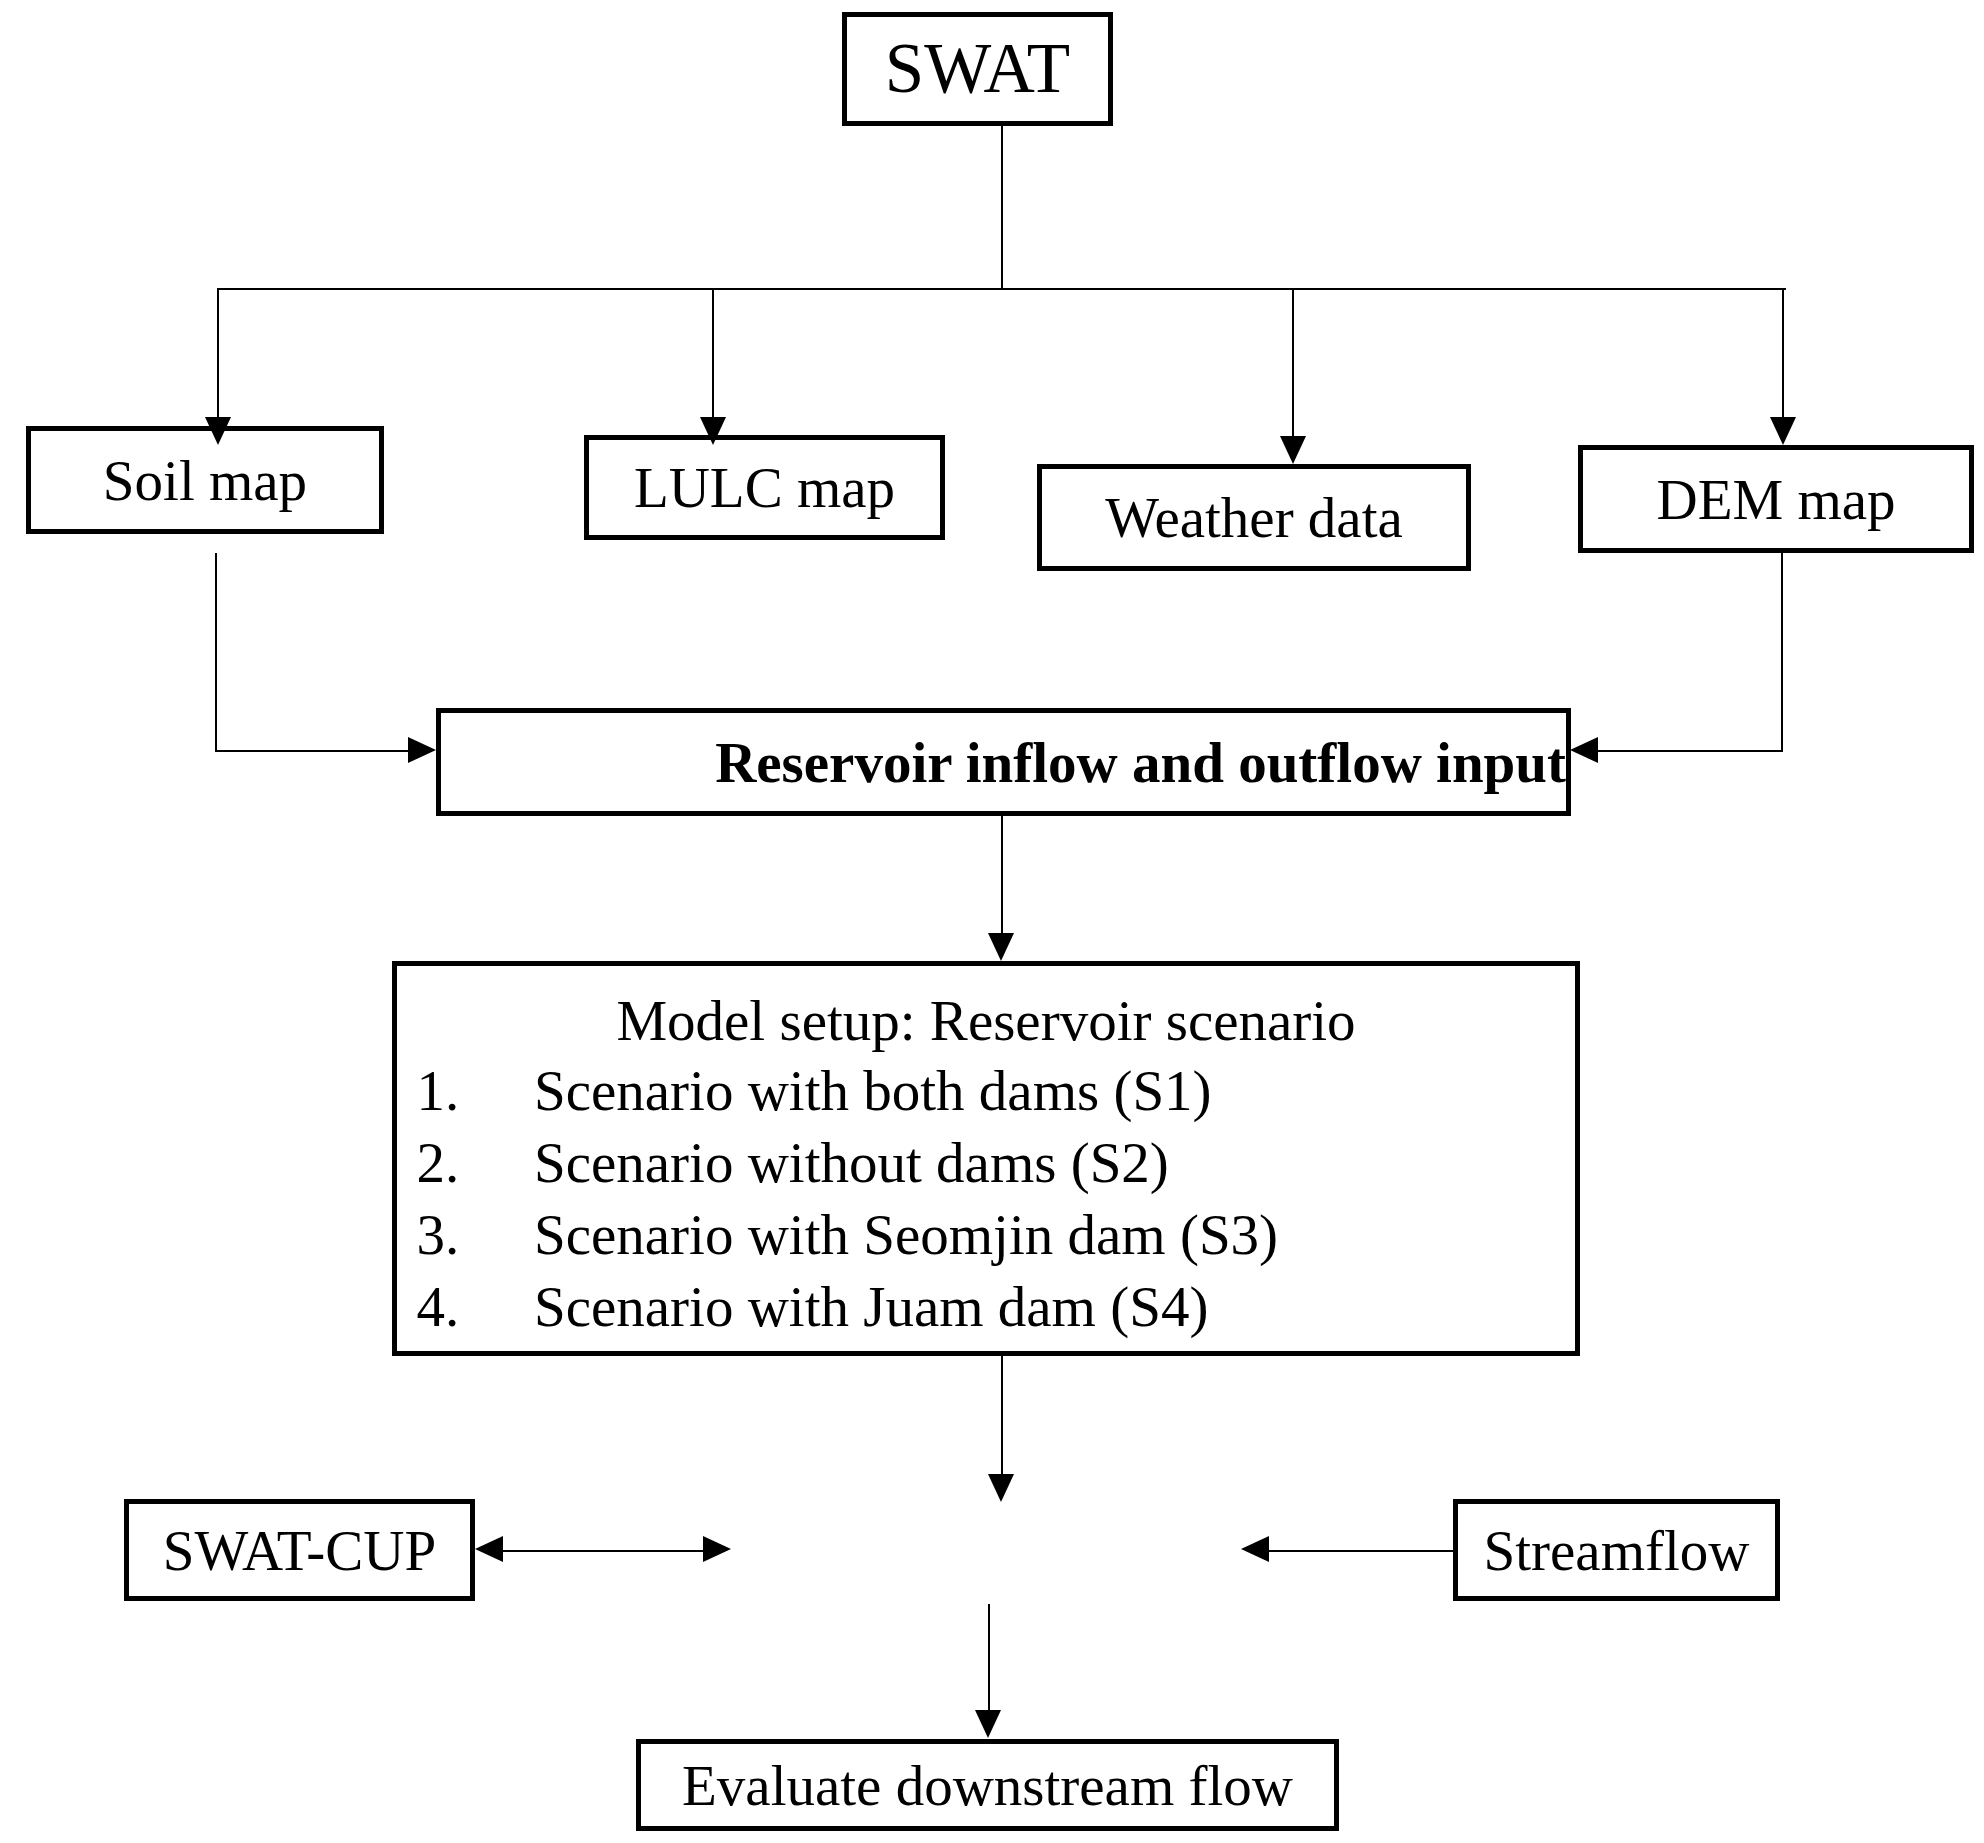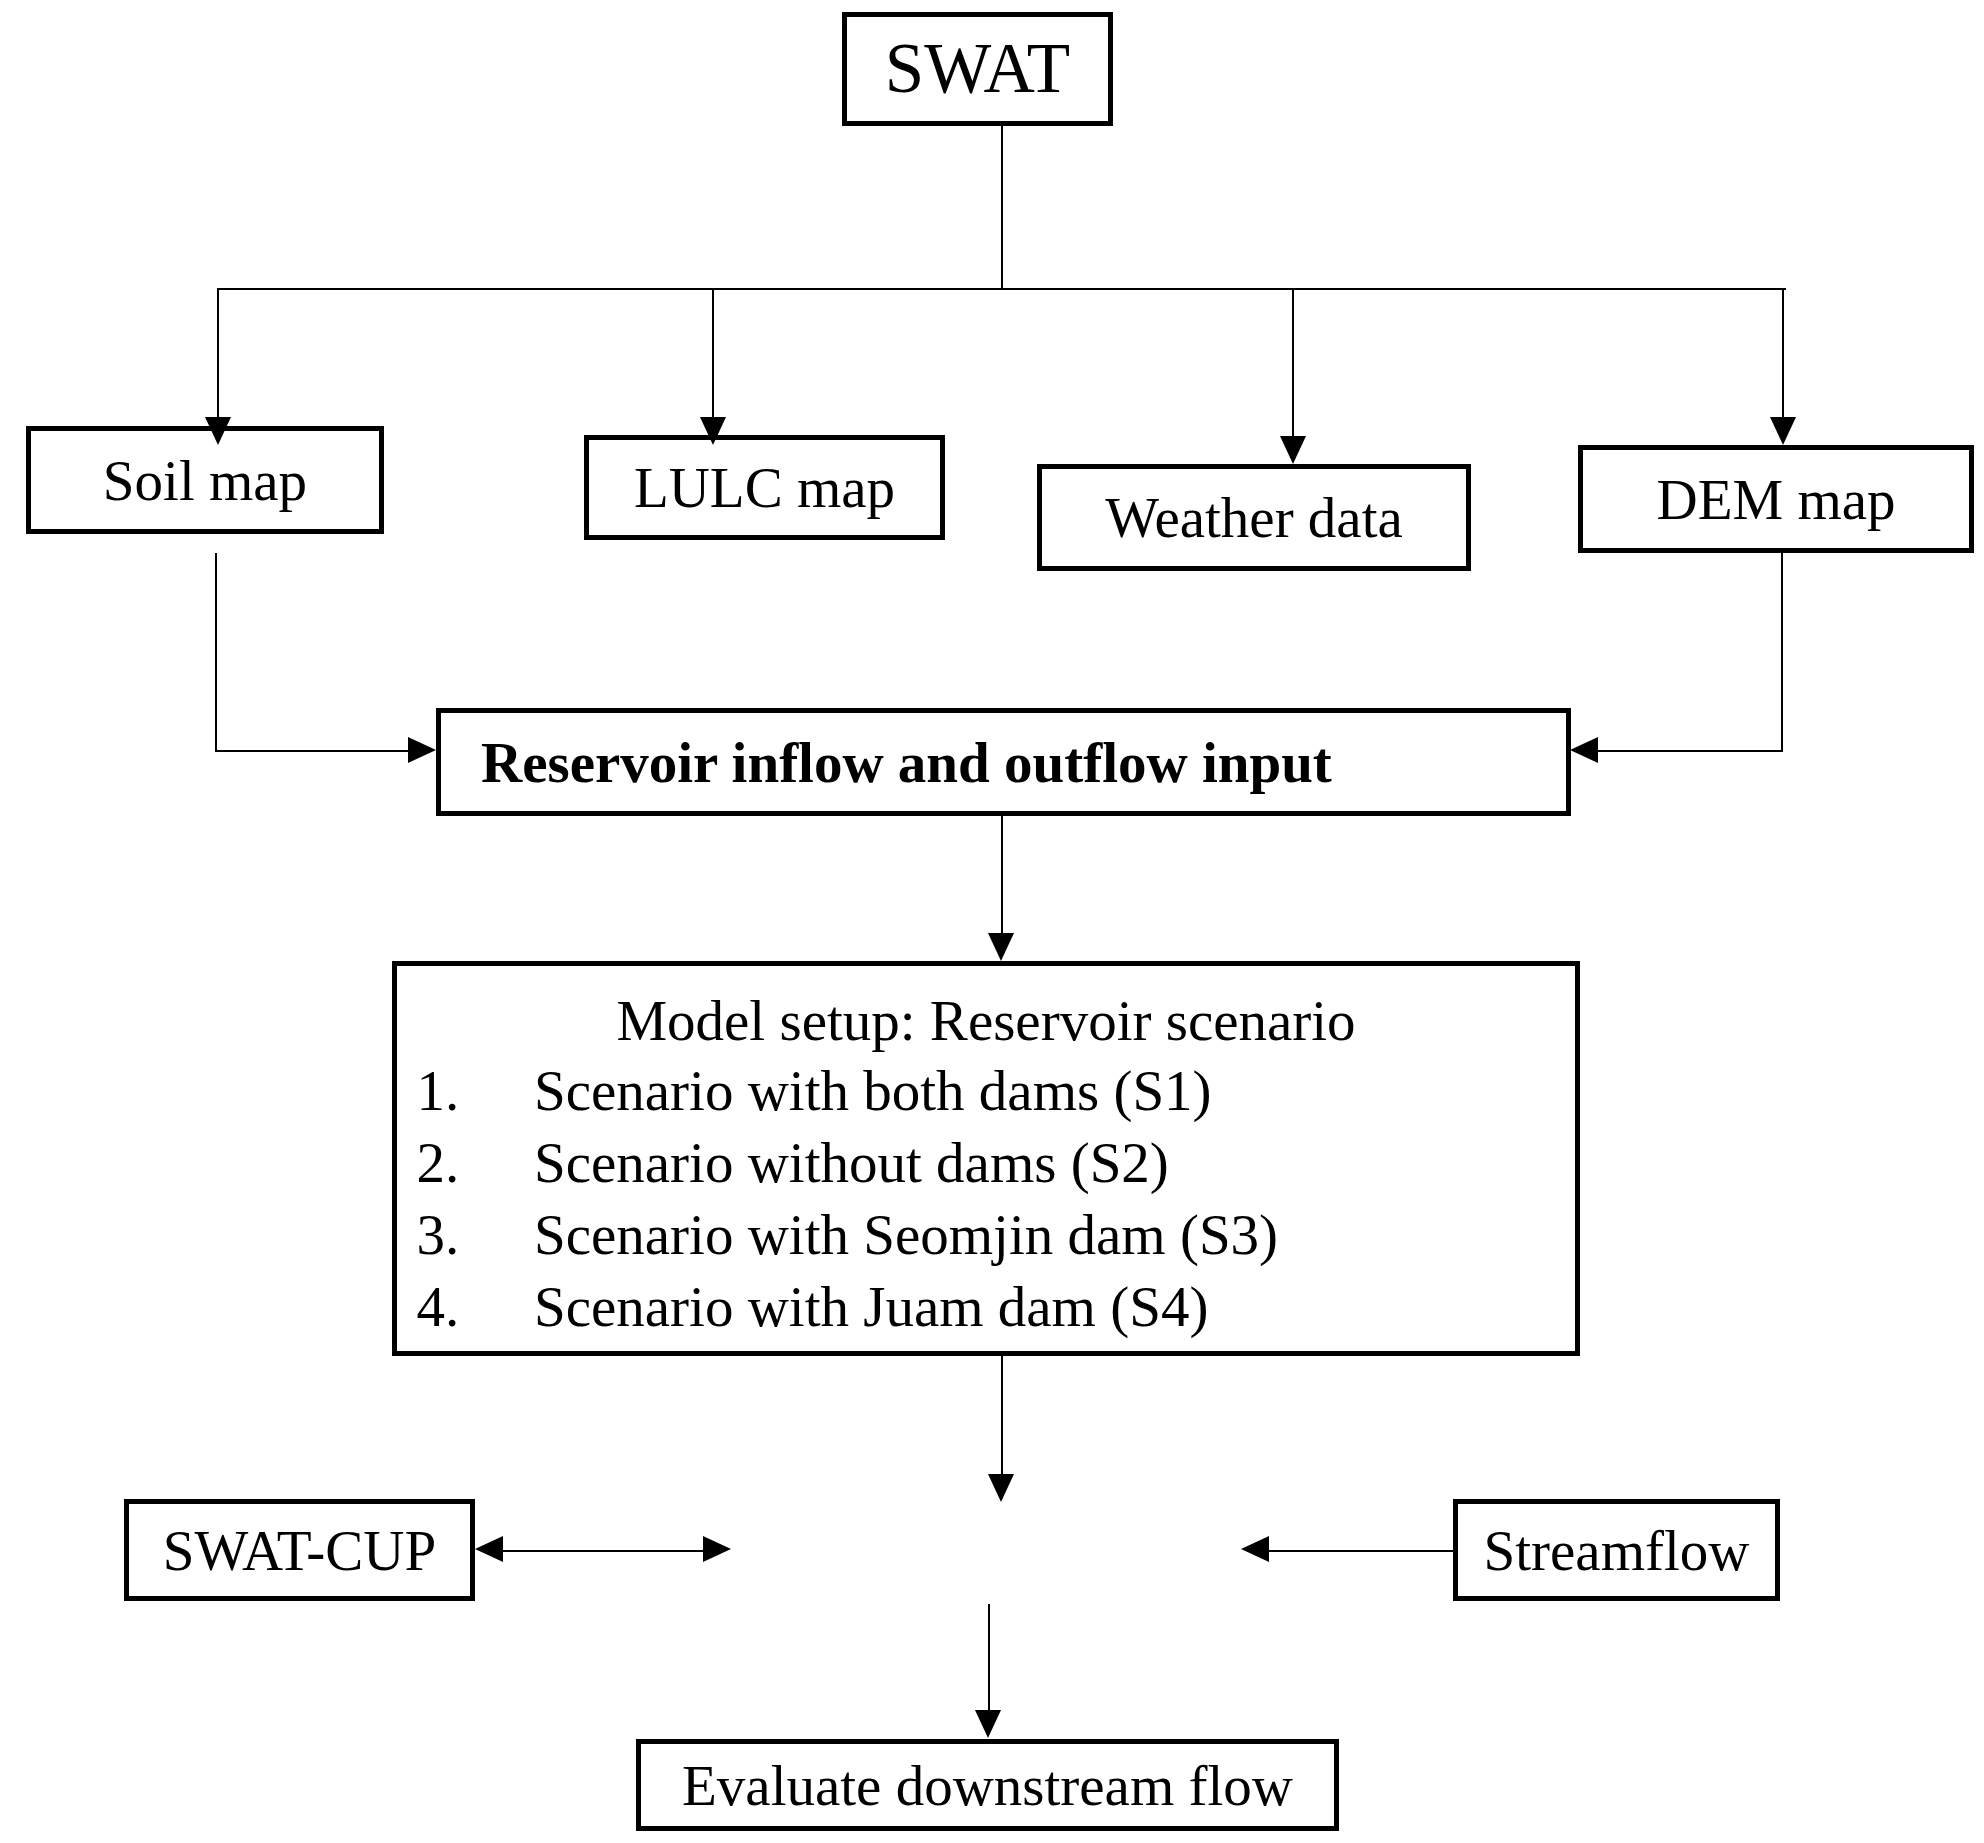--- a/index.html
+++ b/index.html
@@ -17,21 +17,21 @@
     box-sizing: border-box;
     border: 5.3px solid #000000;
     background: #ffffff;
     display: flex;
     align-items: center;
     justify-content: center;
     font-size: 57px;
     white-space: nowrap;
   }
   .box.bold { font-weight: bold; }
-  .box.left-text { justify-content: flex-start; padding-left: 40px; }
+  .box.left-text { justify-content: flex-end; padding-left: 40px; }
   .vline { position: absolute; width: 2.4px; background: #000000; }
   .hline { position: absolute; height: 2.4px; background: #000000; }
   .ah-down {
     position: absolute; width: 0; height: 0;
     border-left: 13.6px solid transparent;
     border-right: 13.6px solid transparent;
     border-top: 28px solid #000000;
   }
   .ah-right {
     position: absolute; width: 0; height: 0;

